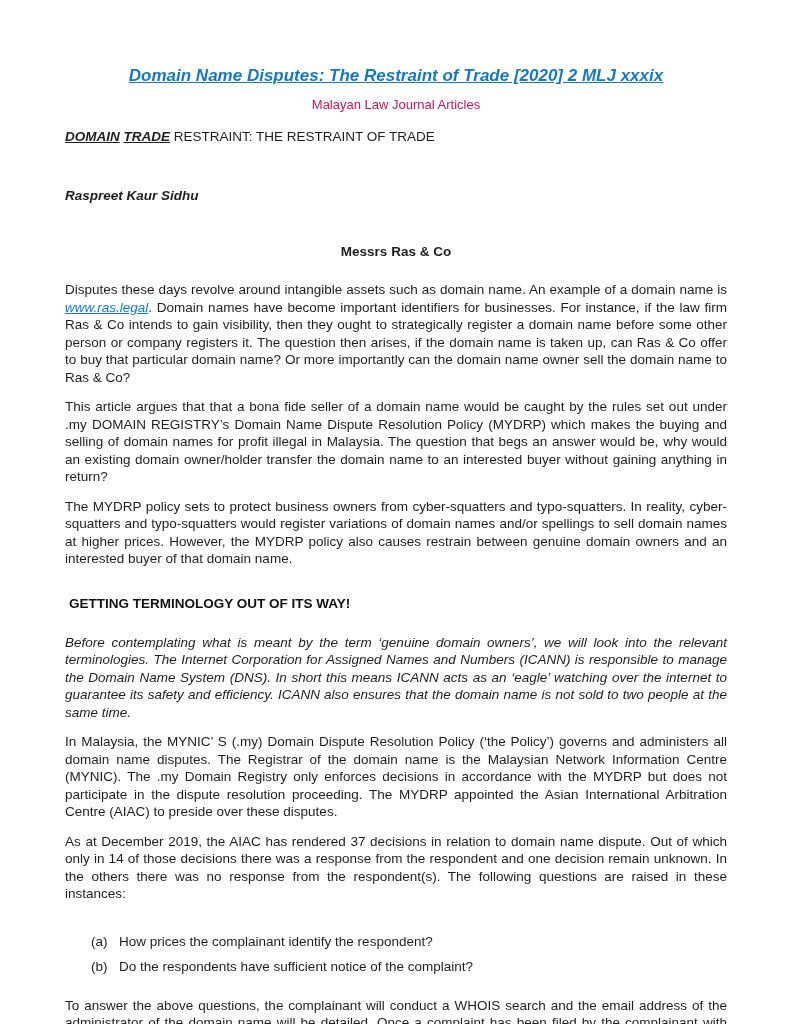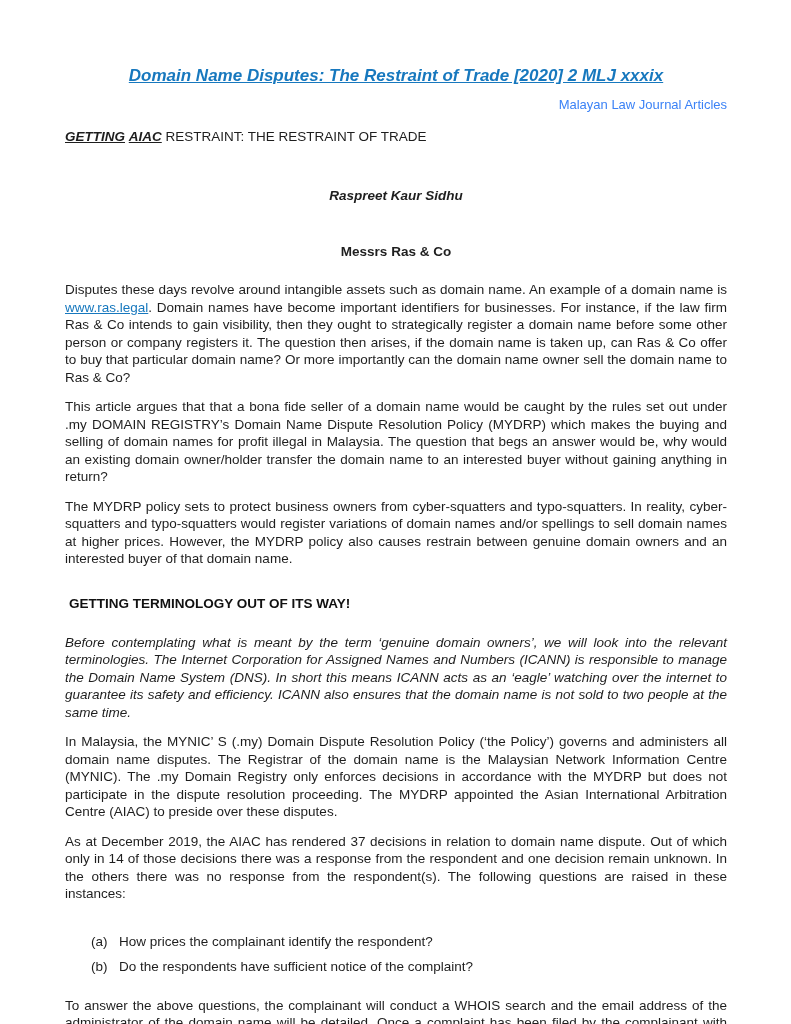--- a/index.html
+++ b/index.html
@@ -26,37 +26,37 @@
     text-align: center;
     font-size: 17px;
     font-weight: bold;
     font-style: italic;
     color: #1778be;
     text-decoration: underline;
     cursor: pointer;
   }
   .subtitle {
     margin-top: 11px;
-    text-align: right;
+    text-align: center;
     font-size: 13px;
-    color: #3b82f6;
+    color: #be185d;
   }
   .doc-heading {
     margin-top: 17px;
     font-size: 13.5px;
     color: #1e1e1e;
   }
   .doc-heading .emph {
     font-weight: bold;
     font-style: italic;
     text-decoration: underline;
   }
   .author-line {
     margin-top: 44px;
-    text-align: center;
+    text-align: left;
     font-size: 13.5px;
     font-weight: bold;
     font-style: italic;
   }
   .firm-line {
     margin-top: 41px;
     text-align: center;
     font-size: 13.5px;
     font-weight: bold;
   }
@@ -71,20 +71,21 @@
   }
   p.body-para.after-heading {
     margin-top: 23px;
     font-style: italic;
   }
   p.body-para.after-list {
     margin-top: 21px;
   }
   .inline-link {
     color: #1778be;
+    font-style: italic;
     text-decoration: underline;
     cursor: pointer;
   }
   .section-heading {
     margin-top: 28px;
     padding-left: 4px;
     font-size: 13.5px;
     font-weight: bold;
     color: #111111;
   }
@@ -110,22 +111,22 @@
 </head>
 <body>
 
 <div class="page">
 
   <h1 class="title">Domain Name Disputes: The Restraint of Trade [2020] 2 MLJ xxxix</h1>
 
   <div class="subtitle">Malayan Law Journal Articles</div>
 
   <div class="doc-heading">
-    <span class="emph">GETTING</span>
-    <span class="emph">AIAC</span>
+    <span class="emph">DOMAIN</span>
+    <span class="emph">TRADE</span>
     <span>RESTRAINT: THE RESTRAINT OF TRADE</span>
   </div>
 
   <div class="author-line">Raspreet Kaur Sidhu</div>
 
   <div class="firm-line">Messrs Ras &amp; Co</div>
 
   <p class="body-para first"><span>Disputes these days revolve around intangible assets such as domain name. An example of a domain name is </span><span class="inline-link">www.ras.legal</span><span>. Domain names have become important identifiers for businesses. For instance, if the law firm Ras &amp; Co intends to gain visibility, then they ought to strategically register a domain name before some other person or company registers it. The question then arises, if the domain name is taken up, can Ras &amp; Co offer to buy that particular domain name? Or more importantly can the domain name owner sell the domain name to Ras &amp; Co?</span></p>
 
   <p class="body-para">This article argues that that a bona fide seller of a domain name would be caught by the rules set out under .my DOMAIN REGISTRY’s Domain Name Dispute Resolution Policy (MYDRP) which makes the buying and selling of domain names for profit illegal in Malaysia. The question that begs an answer would be, why would an existing domain owner/holder transfer the domain name to an interested buyer without gaining anything in return?</p>

